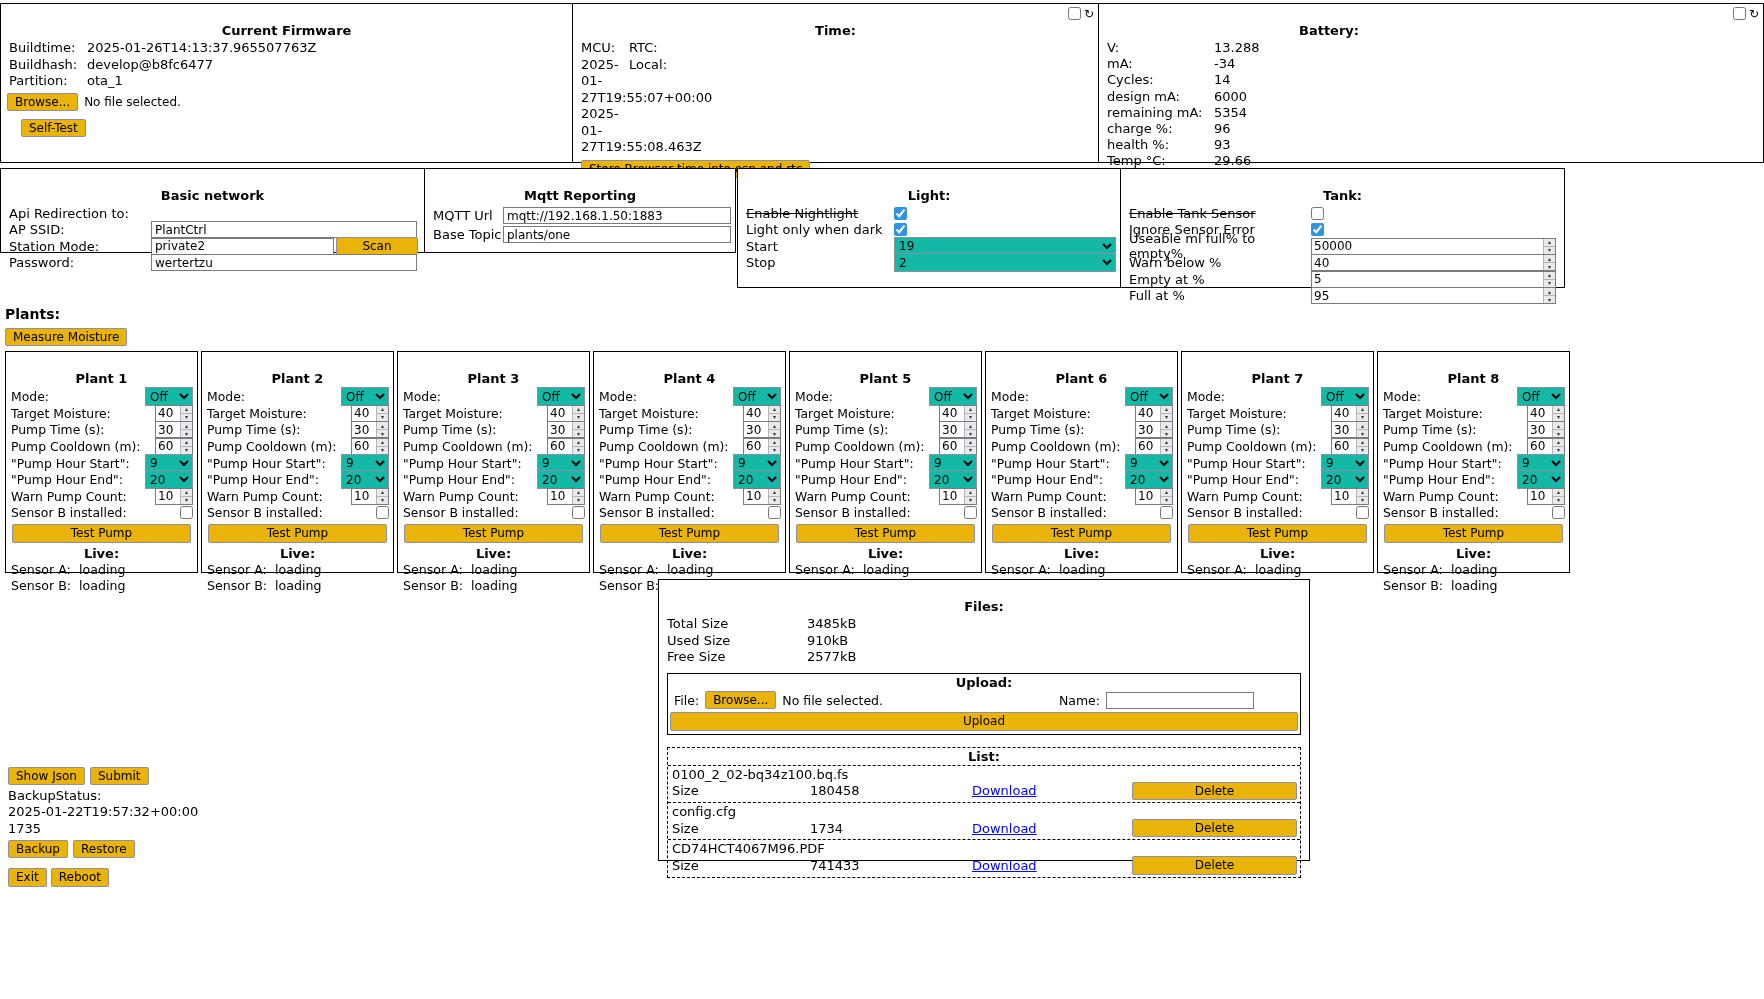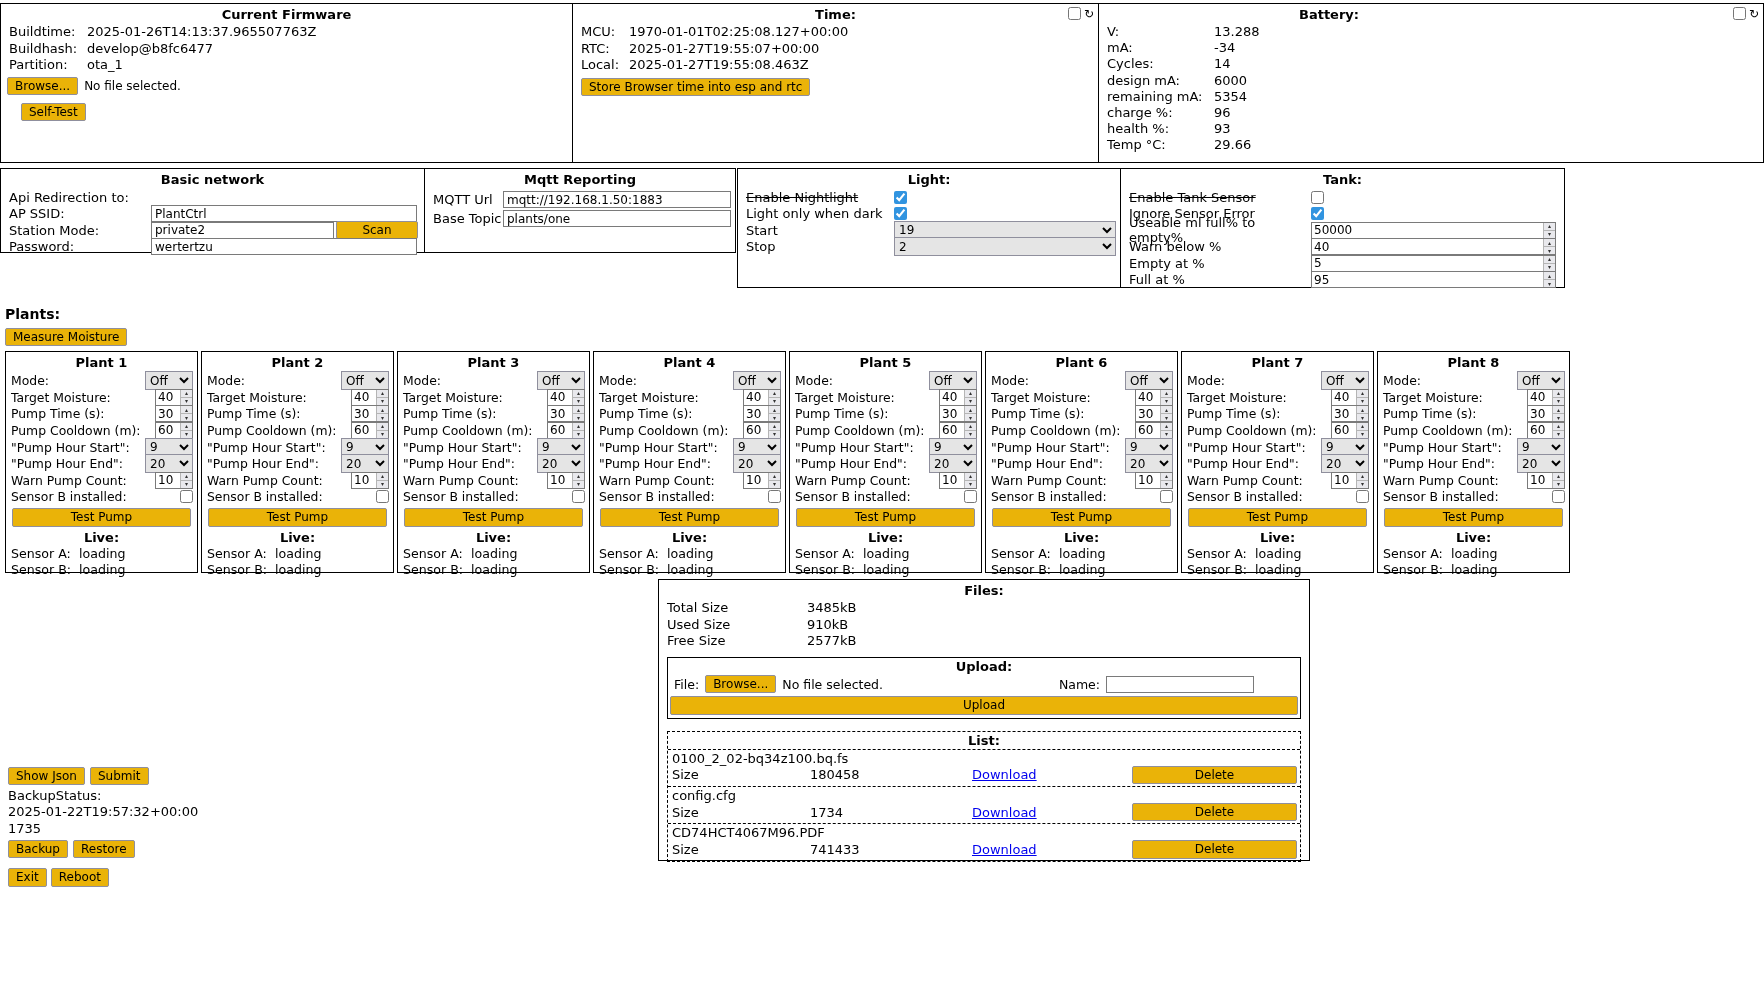--- a/index.html
+++ b/index.html
@@ -1,22 +1,22 @@
 <!DOCTYPE html>
 <html><head>
 <meta charset="utf-8">
 <style>
   * { box-sizing: border-box; }
   html,body { margin:0; padding:0; background:#fff; }
   body { width:1764px; font-family:"DejaVu Sans","Liberation Sans",sans-serif; font-size:13px; color:#000; }
   .panel { border:1px solid #000; background:#fff; position:relative; }
-  .panel-title { text-align:center; font-weight:bold; padding:3px 16px 2px; font-size:13px; }
+  .panel-title { text-align:center; font-weight:bold; padding:3px 16px 2px; font-size:13px;margin-top:16px; }
   button,.btn { font-family:inherit; font-size:12px; background:#eab308; border:1px solid #8f8f9d; border-radius:2px; padding:1px 7px; color:#000; line-height:1.2; cursor:pointer; }
   input[type=text] { font-family:inherit; font-size:12px; border:1px solid #7a7a7a; padding:0 3px; height:17px; background:#fff; }
-  select { font-family:inherit; font-size:12px; height:19px; border:1px solid #8f8f9d; background:#e5e5e5; }
+  select { font-family:inherit; font-size:12px; height:19px; border:1px solid #8f8f9d; background:#14b8a6; }
   input[type=checkbox]{ accent-color:#3194e0; width:13px; height:13px; margin:0; }
   a.dl { color:#0000ee; text-decoration:underline; font-size:13px; }
 
   .top-row { display:flex; margin:3px 0 0 0; }
   .kv { display:grid; line-height:16.5px; }
   .fw-panel { width:573px; height:160px; }
   .fw-panel .kv { grid-template-columns:78px 1fr; padding-left:8px; }
   .browse-row { display:flex; align-items:center; gap:6px; padding-left:6px; margin-top:3px; font-size:12px; }
   .selftest { margin:8px 16px 0 20px; }
   .time-panel { width:527px; height:160px; margin-left:-1px; }
@@ -106,21 +106,20 @@
   </div>
 
   <div class="panel time-panel">
     <div class="corner">
       <input type="checkbox" style="">
       <span class="refresh">↻</span>
     </div>
     <div class="panel-title">Time:</div>
     <div class="kv">
       <span>MCU:</span>
-      <span>1970-01-01T02:25:08.127+00:00</span>
       <span>RTC:</span>
       <span>2025-01-27T19:55:07+00:00</span>
       <span>Local:</span>
       <span>2025-01-27T19:55:08.463Z</span>
     </div>
     <button class="store-btn">Store Browser time into esp and rtc</button>
   </div>
 
   <div class="panel batt-panel">
     <div class="corner">

